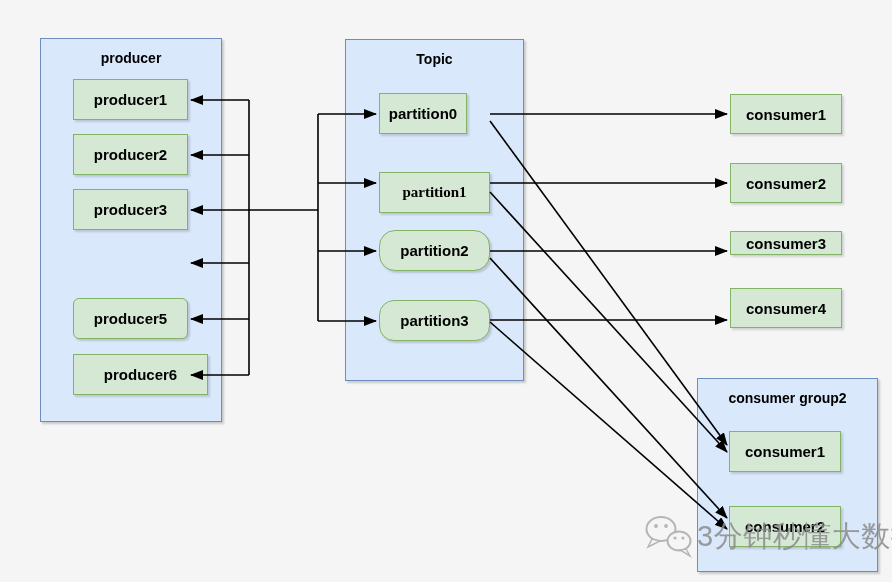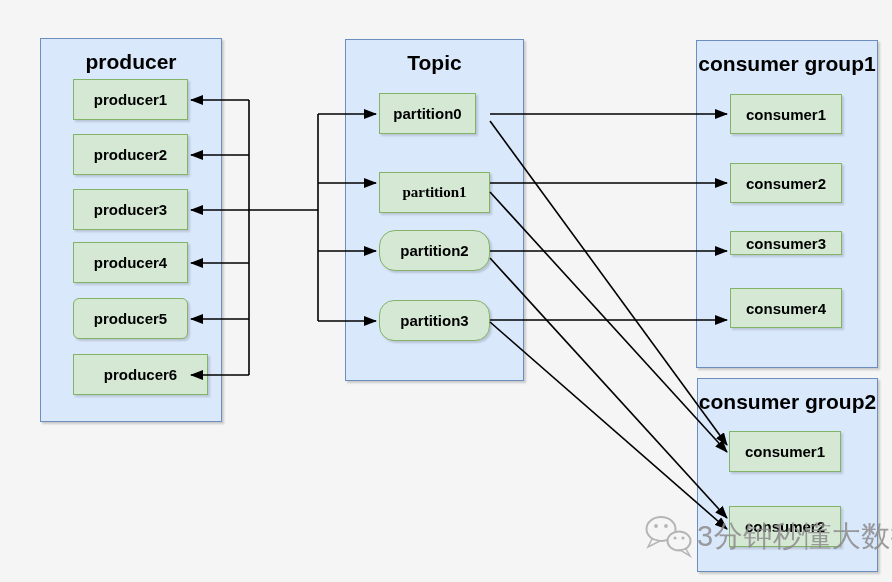--- a/index.html
+++ b/index.html
@@ -11,21 +11,21 @@
   .container{
     position:absolute;
     background:#dae8fc;
     border:1px solid #6c8ebf;
     box-shadow:2px 2px 2px rgba(0,0,0,0.18);
     box-sizing:border-box;
     z-index:1;
   }
   .container-title{
     position:absolute;top:11px;left:0;right:0;
-    text-align:center;font-weight:bold;font-size:21px;color:#000;
+    text-align:center;font-weight:bold;font-size:14px;color:#000;
   }
   .node{
     position:absolute;
     background:#d5e8d4;
     border:1px solid #82b366;
     box-shadow:2px 2px 2px rgba(0,0,0,0.15);
     box-sizing:border-box;
     display:flex;align-items:center;justify-content:center;
     font-weight:bold;font-size:15px;color:#000;
     z-index:2;
@@ -91,33 +91,29 @@
     </svg>
     <span class="watermark-text">3分钟秒懂大数据</span>
   </div>
 
 <div class="container" style="left: 40px; top: 38px; width: 182px; height: 384px;">
       <div class="container-title">producer</div>
     </div>
     <div class="node" style="left: 73px; top: 79px; width: 115px; height: 41px;">producer1</div>
     <div class="node" style="left: 73px; top: 134px; width: 115px; height: 41px;">producer2</div>
     <div class="node" style="left: 73px; top: 189px; width: 115px; height: 41px;">producer3</div>
-    <div class="node" style="left: 73px; top: 242px; width: 115px; height: 41px;">producer4</div>
     <div class="node" style="left: 73px; top: 298px; width: 115px; height: 41px; border-radius: 6px;">producer5</div>
     <div class="node" style="left: 73px; top: 354px; width: 135px; height: 41px;">producer6</div>
     <div class="container" style="left: 345px; top: 39px; width: 179px; height: 342px; padding-left: 48px;">
       <div class="container-title">Topic</div>
     </div>
-    <div class="node" style="left: 379px; top: 93px; width: 97px; height: 41px;">partition0</div>
+    <div class="node" style="left: 379px; top: 93px; width: 88px; height: 41px;">partition0</div>
     <div class="node" style="left: 379px; top: 172px; width: 111px; height: 41px; font-family: Liberation Serif, serif;">partition1</div>
     <div class="node" style="left: 379px; top: 230px; width: 111px; height: 41px; border-radius: 16px;">partition2</div>
     <div class="node" style="left: 379px; top: 300px; width: 111px; height: 41px; border-radius: 15px;">partition3</div>
-    <div class="container" style="left: 696px; top: 40px; width: 182px; height: 328px;">
-      <div class="container-title">consumer group1</div>
-    </div>
     <div class="node" style="left: 730px; top: 94px; width: 112px; height: 40px;">consumer1</div>
     <div class="node" style="left: 730px; top: 163px; width: 112px; height: 40px;">consumer2</div>
     <div class="node" style="left: 730px; top: 231px; width: 112px; height: 24px;">consumer3</div>
     <div class="node" style="left: 730px; top: 288px; width: 112px; height: 40px;">consumer4</div>
     <div class="container" style="left: 697px; top: 378px; width: 181px; height: 194px;">
       <div class="container-title">consumer group2</div>
     </div>
     <div class="node" style="left: 729px; top: 431px; width: 112px; height: 41px;">consumer1</div>
     <div class="node" style="left: 729px; top: 506px; width: 112px; height: 41px;">consumer2</div>
   </div>

